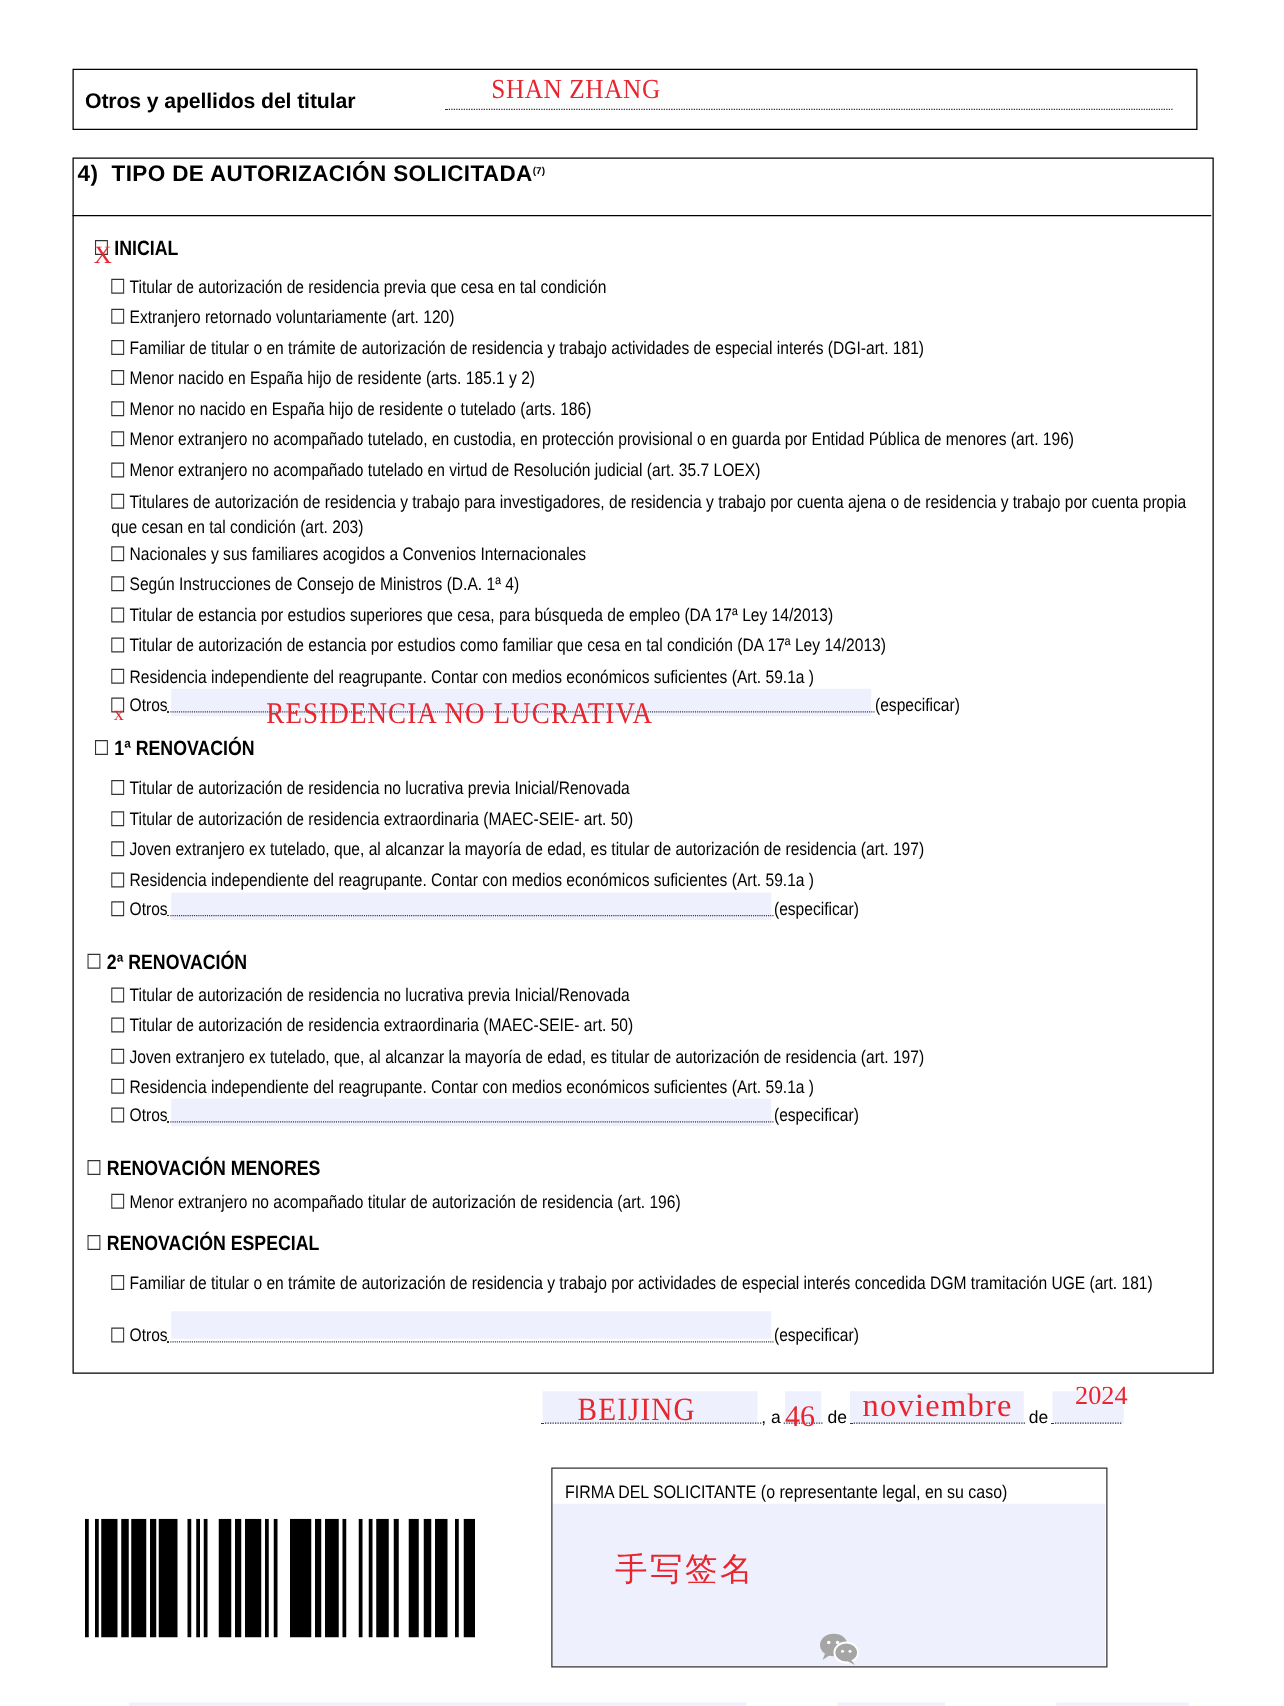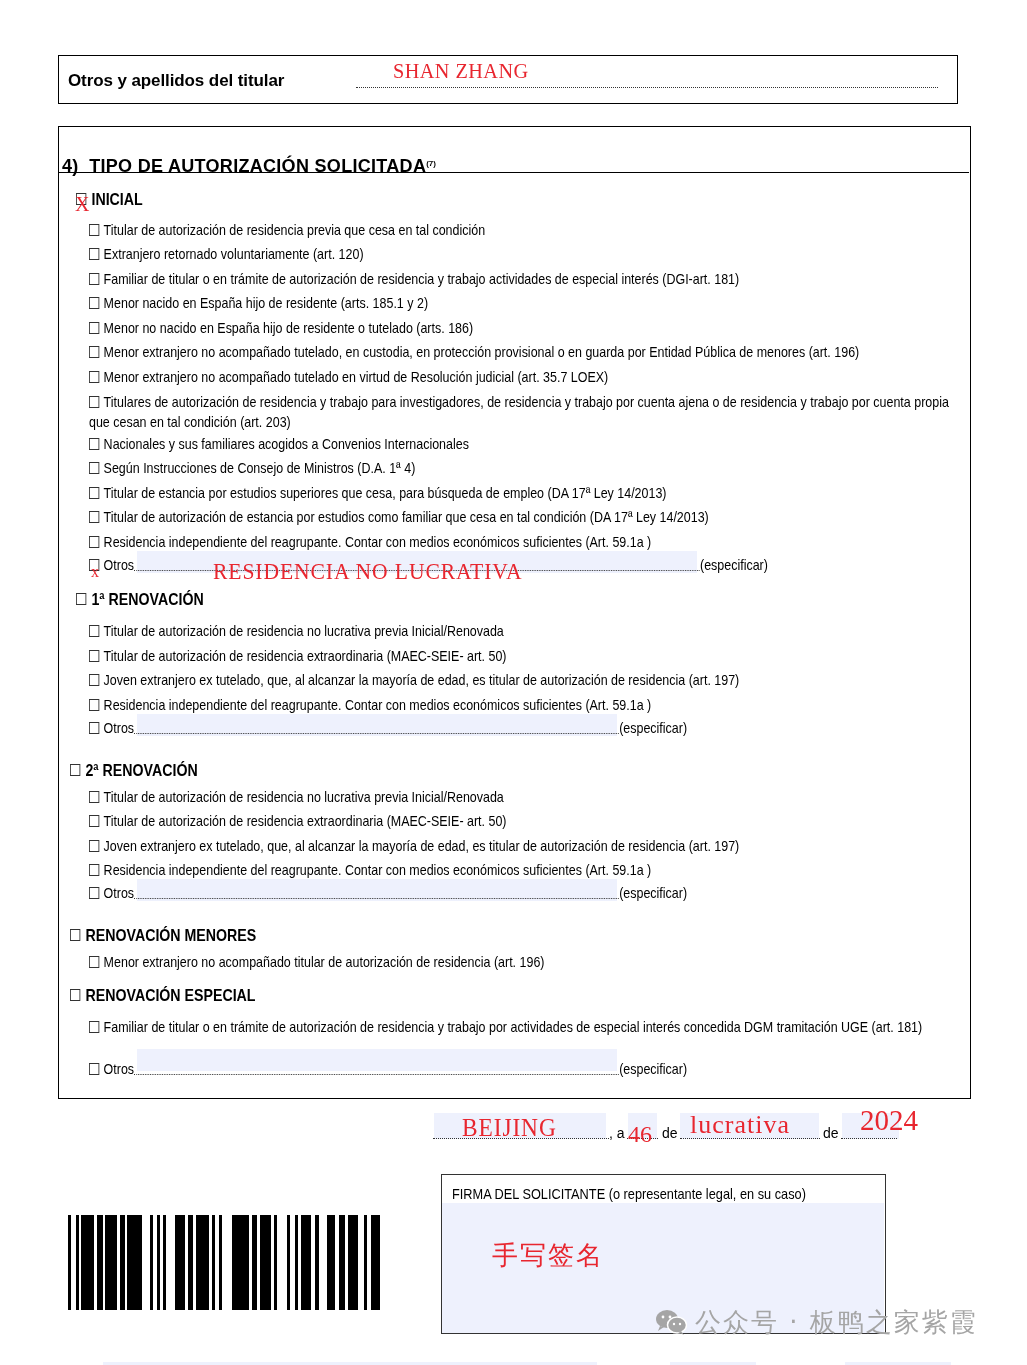--- a/index.html
+++ b/index.html
@@ -12,21 +12,21 @@
   
   #name-box { left:58px; top:55px; width:898px; height:47px; border:1.5px solid #000; }
   #name-label { left:68px; top:71px; font-weight:bold; font-size:17px; letter-spacing:-0.1px; }
   #name-dots { left:356px; top:75px; width:582px; height:12px; }
   #name-fill { left:358px; top:60px; width:578px; height:22px; }
   #name-value { left:393px; top:58px; font-size:22px; transform:scaleX(0.92); transform-origin:left; letter-spacing:0.5px; }
 
   
   #section-box { left:58px; top:126px; width:911px; height:971px; border:1.3px solid #000; }
   #section-title-bar { left:58px; top:126px; width:911px; height:46px; border-bottom:1.3px solid #000; }
-  #section-title { left:62px; top:156px; font-weight:bold; font-size:18px; letter-spacing:0.3px; }
+  #section-title { left:62px; top:129px; font-weight:bold; font-size:18px; letter-spacing:0.3px; }
   #section-title sup { font-size:8px; vertical-align:6px; letter-spacing:0; }
 
   .group-head { position:absolute; font-weight:bold; font-size:16.5px;
                 transform:scaleX(0.86); transform-origin:left; white-space:nowrap; }
   .item { position:absolute; font-size:14.5px; white-space:nowrap;
           transform:scaleX(0.86); transform-origin:left; line-height:19px; }
   .item.wrap { white-space:normal; }
   .cb { display:inline-block; width:10px; height:10px; border:1px solid #333;
         margin-right:5px; vertical-align:-1px; }
   .gcb { display:inline-block; width:10px; height:10px; border:1px solid #333;
@@ -147,22 +147,22 @@
 <div class="date-dots" style="left:627px; top:1137px; width:31px;"></div>
 <div class="date-dots" style="left:680px; top:1137px; width:140px;"></div>
 <div class="date-dots" style="left:841px; top:1137px; width:56px;"></div>
 
 <div class="date-text" style="left:609px; top:1125px;">, a</div>
 <div class="date-text" style="left:662px; top:1125px;">de</div>
 <div class="date-text" style="left:823px; top:1125px;">de</div>
 
 <div class="abs red" style="left:462px; top:1113px; font-size:26px; letter-spacing:1px; transform:scaleX(0.9); transform-origin:left;">BEIJING</div>
 <div class="abs red" style="left:628px; top:1121px; font-size:24px;">46</div>
-<div class="abs red" style="left:690px; top:1110px; font-size:26px; letter-spacing:1px;">lucrativa</div>
-<div class="abs red" style="left:860px; top:1104px; font-size:29px;">2024</div>
+<div class="abs red" style="left:690px; top:1110px; font-size:26px; letter-spacing:1px;">noviembre</div>
+<div class="abs red" style="left:860px; top:1104px; font-size:21px;">2024</div>
 
 <svg class="abs" id="barcode" viewBox="0 0 315 95" preserveAspectRatio="none">
   <g fill="#000">
     <rect x="0" y="0" width="3" height="95"></rect>
     <rect x="8" y="0" width="3" height="95"></rect>
     <rect x="13" y="0" width="13" height="95"></rect>
     <rect x="29" y="0" width="6" height="95"></rect>
     <rect x="37" y="0" width="12" height="95"></rect>
     <rect x="52" y="0" width="5" height="95"></rect>
     <rect x="59" y="0" width="15" height="95"></rect>
@@ -198,18 +198,18 @@
 <div class="abs" id="watermark">
   <svg id="wm-icon" viewBox="0 0 32 26">
     <ellipse cx="12" cy="10" rx="11" ry="9" fill="#a5a5a5"></ellipse>
     <path d="M5 17 L3 22 L9 18 Z" fill="#a5a5a5"></path>
     <ellipse cx="22" cy="16" rx="9.5" ry="8" fill="#a5a5a5" stroke="#fff" stroke-width="1.5"></ellipse>
     <path d="M26 22 L29 26 L23 23 Z" fill="#a5a5a5"></path>
     <circle cx="8" cy="8" r="1.4" fill="#fff"></circle>
     <circle cx="15" cy="8" r="1.4" fill="#fff"></circle>
     <circle cx="19" cy="15" r="1.2" fill="#fff"></circle>
     <circle cx="25" cy="15" r="1.2" fill="#fff"></circle>
-  </svg><span>公众号 · 板鸭之家紫霞</span>
+  </svg>
 </div>
 
 <div class="bottom-strip" style="left:103px; width:494px;"></div>
 <div class="bottom-strip" style="left:670px; width:86px;"></div>
 <div class="bottom-strip" style="left:845px; width:106px;"></div>
 
 </body></html>

